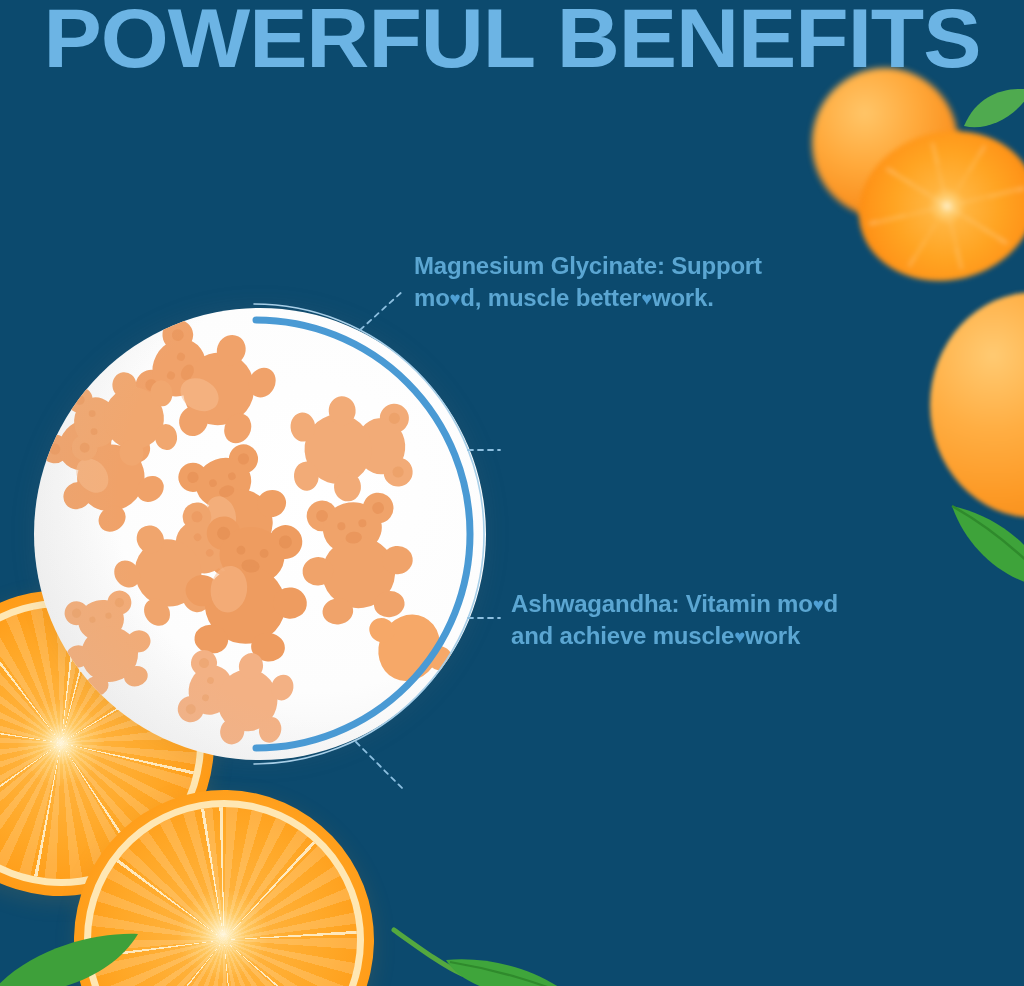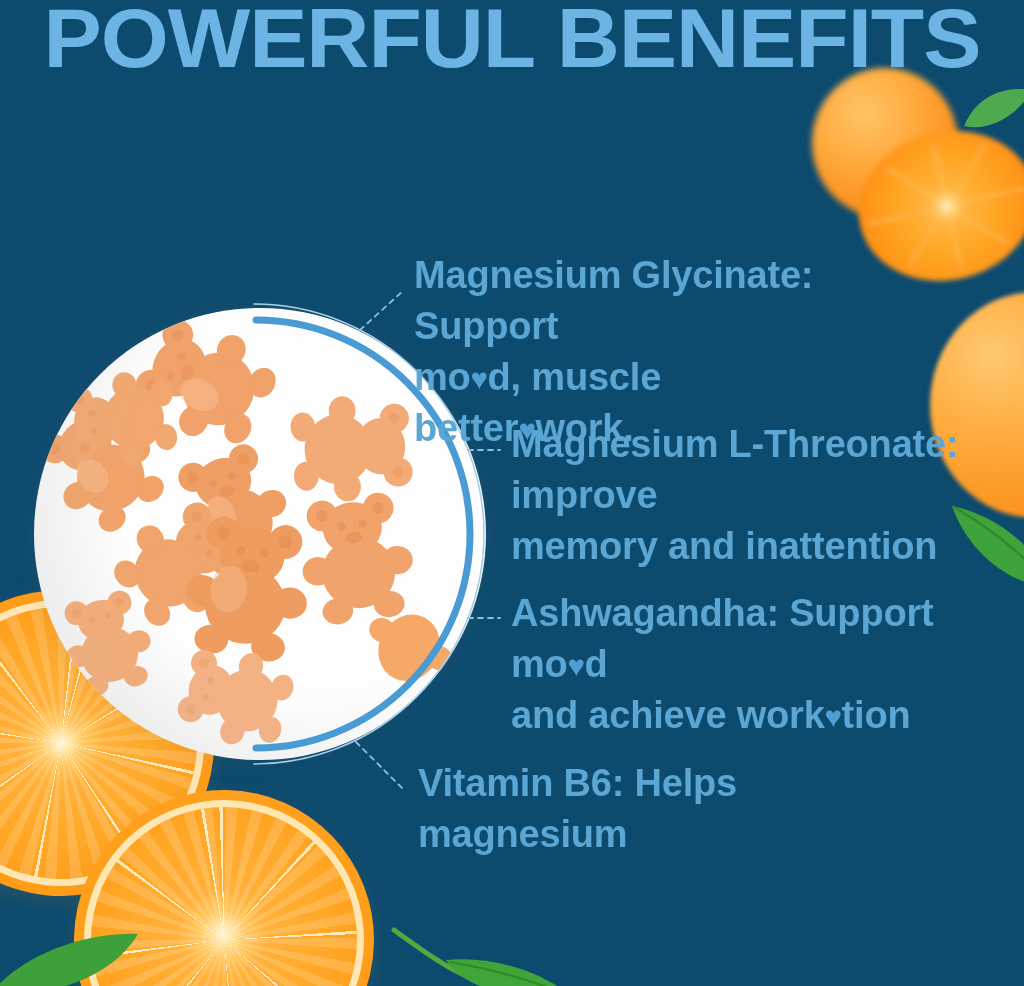--- a/index.html
+++ b/index.html
@@ -37,21 +37,21 @@
     white-space: nowrap;
     z-index: 30;
   }
 
   
   .benefit {
     position: absolute;
     color: #5ba6d2;
     font-family: "Liberation Sans", sans-serif;
     font-weight: bold;
-    font-size: 38px;
+    font-size: 24px;
     line-height: 1.34;
     letter-spacing: -0.2px;
     z-index: 25;
   }
   .benefit .hrt {
     color: #4e9fd4;
     font-size: 0.78em;
     letter-spacing: -0.02em;
     position: relative;
     top: -0.04em;
@@ -507,27 +507,23 @@
         <path d="M 356 742 L 404 790"></path>
       </g>
     </svg>
   </div>
 
   <div class="benefit" id="benefit-1">
     <span>Magnesium Glycinate: Support</span><br>
     <span>mo</span><span class="hrt">♥</span><span>d, muscle better</span><span class="hrt">♥</span><span>work.</span>
   </div>
 
-  <div class="benefit" id="benefit-2">
-    <span>Magnesium L-Threonate: improve</span><br>
-    <span>memory and inattention</span>
-  </div>
 
   <div class="benefit" id="benefit-3">
-    <span>Ashwagandha: Support mo</span><span class="hrt">♥</span><span>d</span><br>
-    <span>and achieve work</span><span class="hrt">♥</span><span>tion</span>
+    <span>Ashwagandha: Vitamin mo</span><span class="hrt">♥</span><span>d</span><br>
+    <span>and achieve muscle</span><span class="hrt">♥</span><span>work</span>
   </div>
 
   <div class="benefit" id="benefit-4">
-    <span>Vitamin B6: Helps magnesium</span><br>
+    <br>
   </div>
 
 </div>
 
 </body></html>

